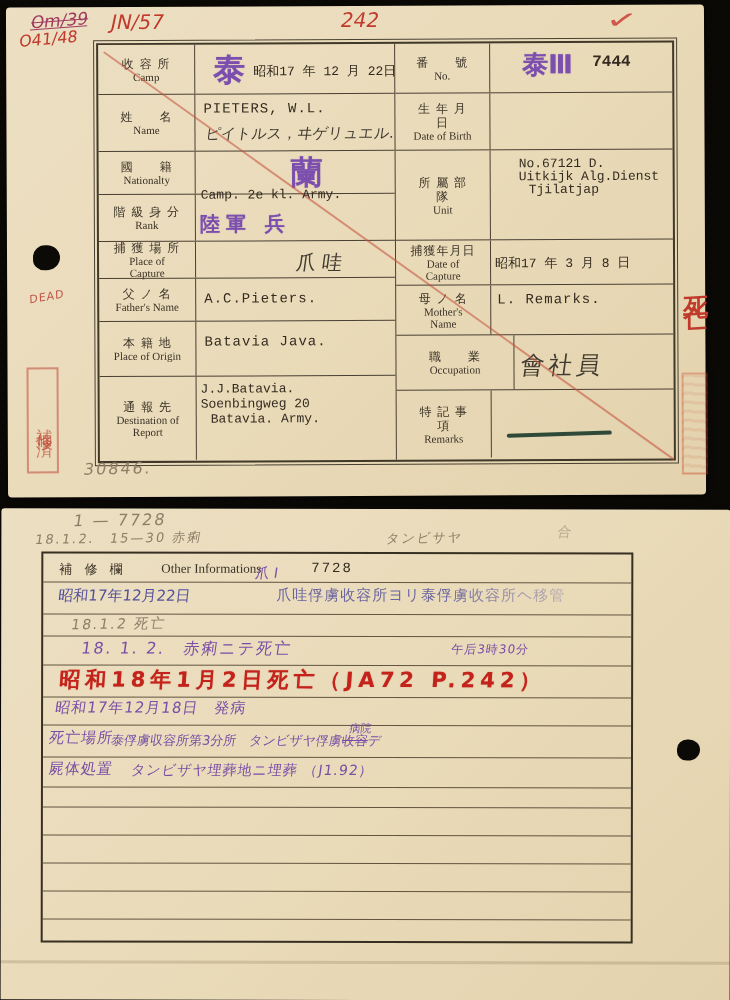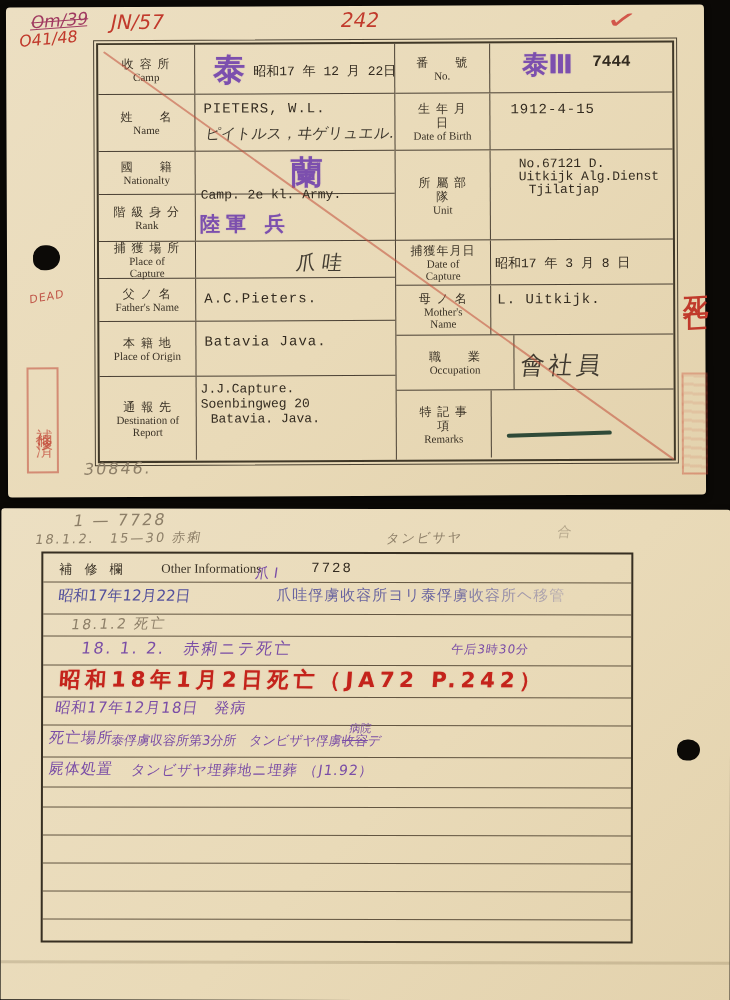--- a/index.html
+++ b/index.html
@@ -143,23 +143,23 @@
             <span class="abs typed" style="left:8px;top:12px;font-size:14px;letter-spacing:1px;">Batavia Java.</span>
           </div>
         </div>
 
         <div class="row" style="height:83px;">
           <div class="lab">
               <div class="jp">通 報 先</div>
             <div class="en" style="width:80px;">Destination of Report</div>
             </div>
           <div class="val typed" style="font-size:13px;">
-            <span class="abs" style="left:4px;top:5px;">J.J.Capture.</span>
+            <span class="abs" style="left:4px;top:5px;">J.J.Batavia.</span>
             <span class="abs" style="left:4px;top:20px;">Soenbingweg 20</span>
-            <span class="abs" style="left:14px;top:35px;">Batavia. Java.</span>
+            <span class="abs" style="left:14px;top:35px;">Batavia. Army.</span>
           </div>
         </div>
       </div>
 
       <div class="half half-right">
 
         <div class="row" style="height:50px;">
           <div class="lab" style="width:95px;">
               <div class="jp">番　　號</div>
             <div class="en">No.</div>
@@ -168,23 +168,20 @@
             <span class="abs stampP" style="left:32px;top:4px;font-size:26px;text-align:center;">泰Ⅲ</span>
             <span class="abs typed" style="left:102px;top:10px;font-size:16px;font-weight:bold;">7444</span>
           </div>
         </div>
 
         <div class="row" style="height:57px;">
           <div class="lab" style="width:95px;">
               <div class="jp">生 年 月 日</div>
             <div class="en">Date of Birth</div>
             </div>
-          <div class="val">
-            <span class="abs typed" style="left:20px;top:8px;font-size:14px;letter-spacing:1px;">1912-4-15</span>
-          </div>
         </div>
 
         <div class="row" style="height:90px;">
           <div class="lab" style="width:95px;">
               <div class="jp">所 屬 部 隊</div>
             <div class="en">Unit</div>
             </div>
           <div class="val typed" style="font-size:13px;margin-left:22px;">
             <span class="abs" style="left:6px;top:6px;">No.67121 D.</span>
             <span class="abs" style="left:6px;top:19px;">Uitkijk Alg.Dienst</span>
@@ -201,21 +198,21 @@
             <span class="abs typed" style="left:4px;top:14px;font-size:13px;">昭和17 年 3 月 8 日</span>
           </div>
         </div>
 
         <div class="row" style="height:50px;">
           <div class="lab" style="width:95px;">
               <div class="jp">母 ノ 名</div>
             <div class="en">Mother's Name</div>
             </div>
           <div class="val">
-            <span class="abs typed" style="left:6px;top:6px;font-size:14px;letter-spacing:1px;">L. Uitkijk.</span>
+            <span class="abs typed" style="left:6px;top:6px;font-size:14px;letter-spacing:1px;">L. Remarks.</span>
           </div>
         </div>
 
         <div class="row" style="height:55px;">
           <div class="lab" style="width:118px;">
               <div class="jp">職　　業</div>
             <div class="en">Occupation</div>
             </div>
           <div class="val">
             <span class="abs hand" style="left:6px;top:14px;font-size:24px;letter-spacing:4px;">會社員</span>

